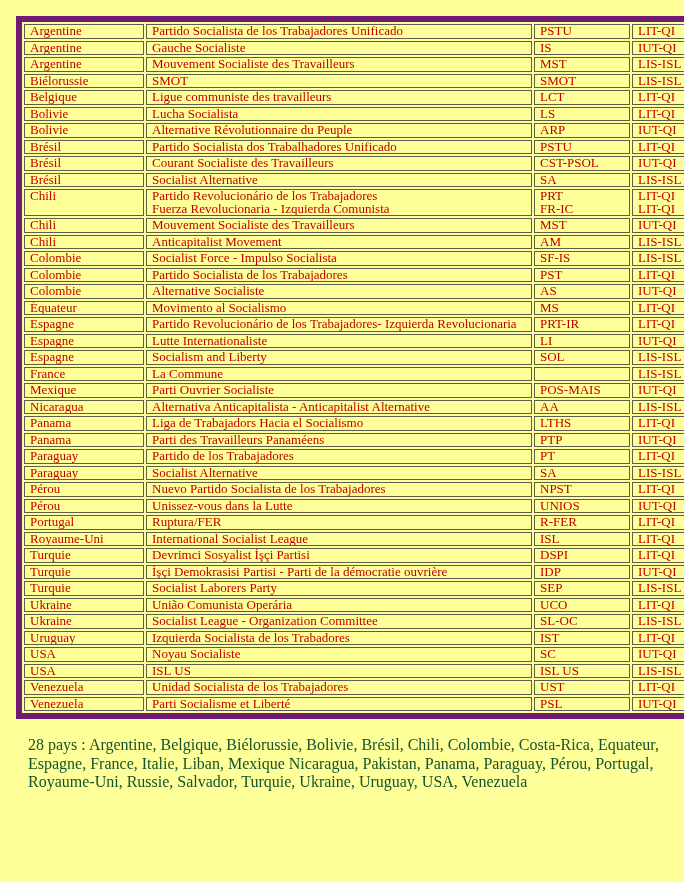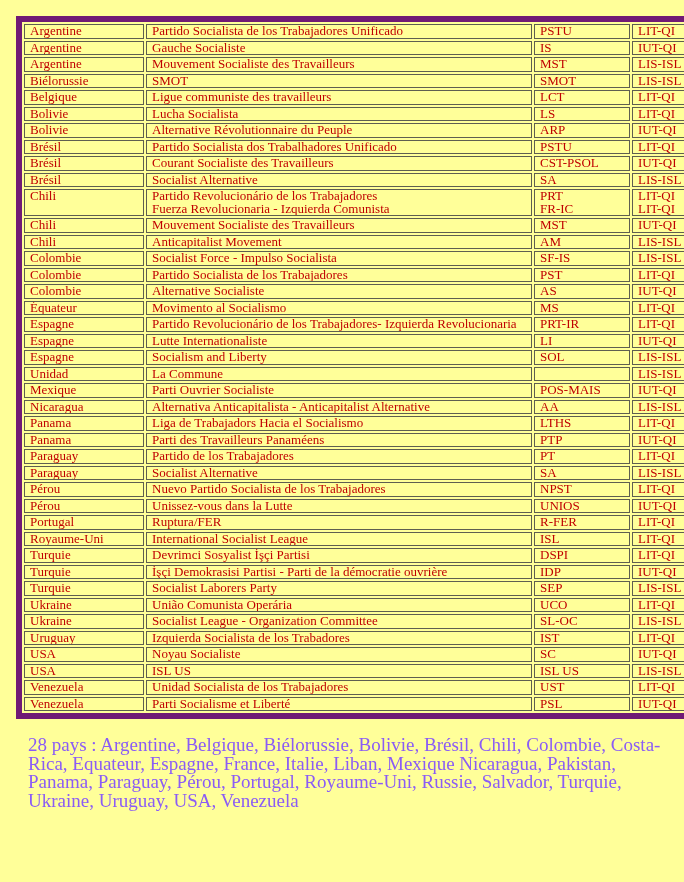--- a/index.html
+++ b/index.html
@@ -33,22 +33,22 @@
     box-sizing: border-box;
   }
   .cell-line {
     min-height: 12.5px;
     white-space: nowrap;
     overflow: hidden;
   }
   .footer-note {
     margin: 17px 10px 12px 28px;
     width: 642px;
-    color: #8b5cf6;
-    font-size: 19px;
+    color: #14532d;
+    font-size: 16px;
     line-height: 18.5px;
   }
 </style>
 </head>
 <body>
 
 <table class="parties">
   <colgroup>
     <col class="c-country">
     <col class="c-party">
@@ -334,21 +334,21 @@
         </td>
         <td>
           <div class="cell-line">SOL</div>
         </td>
         <td>
           <div class="cell-line">LIS-ISL</div>
         </td>
       </tr>
       <tr>
         <td>
-          <div class="cell-line">Unidad</div>
+          <div class="cell-line">France</div>
         </td>
         <td>
           <div class="cell-line">La Commune</div>
         </td>
         <td>
           <div class="cell-line"></div>
         </td>
         <td>
           <div class="cell-line">LIS-ISL</div>
         </td>

